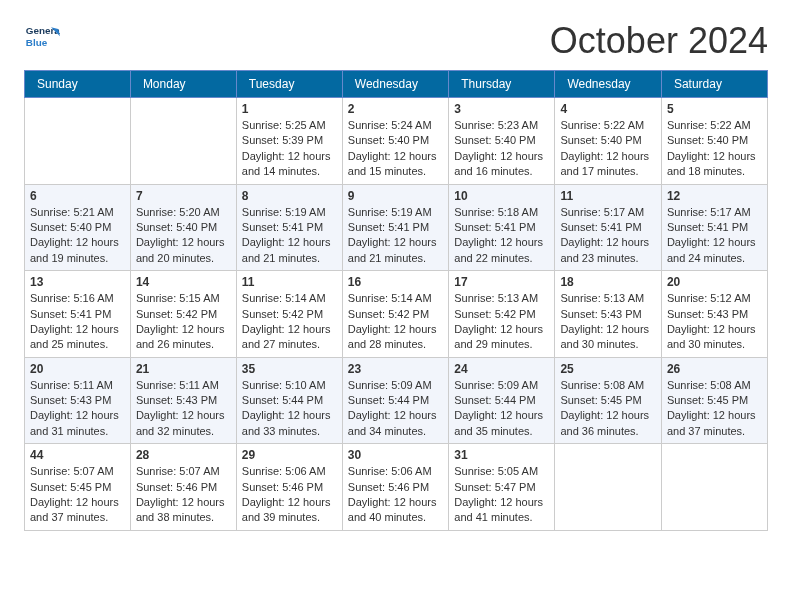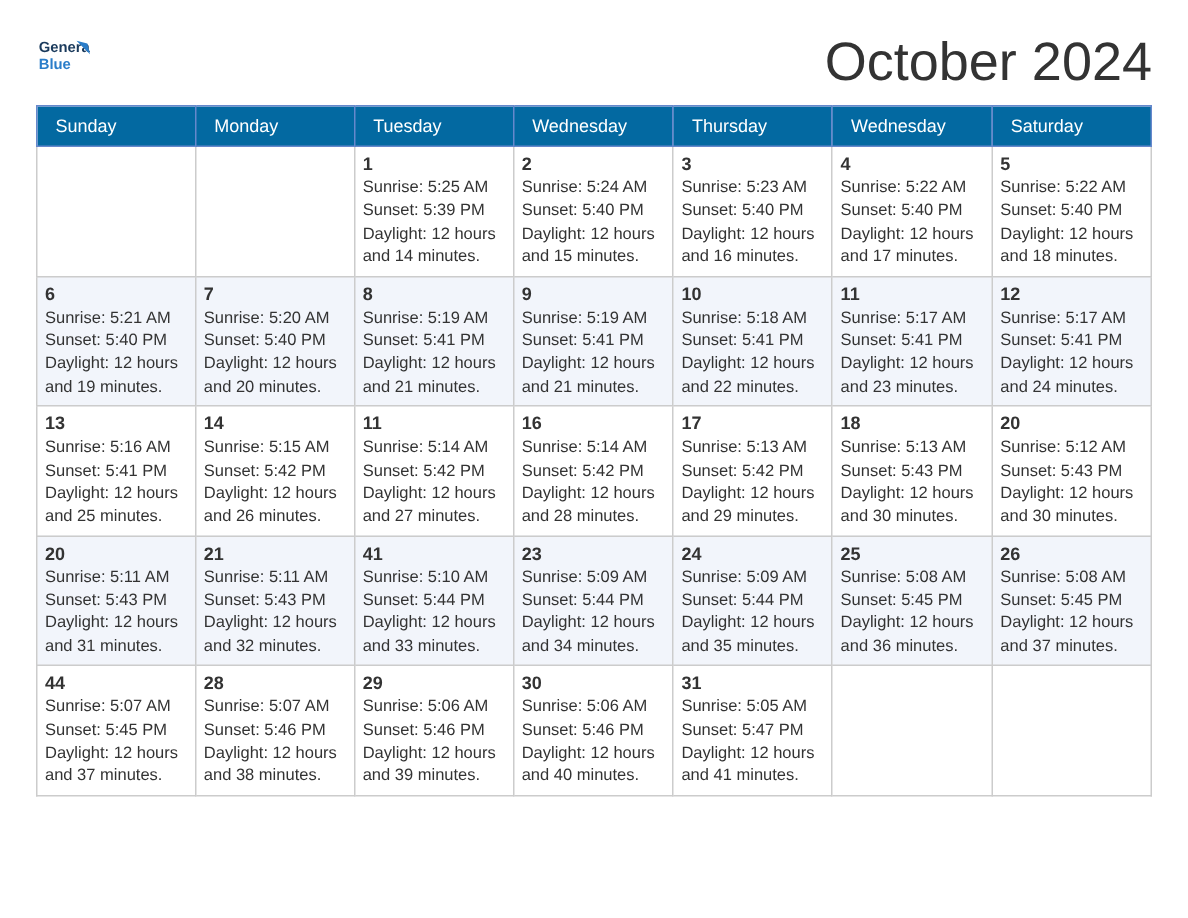--- a/index.html
+++ b/index.html
@@ -203,21 +203,21 @@
       <tr>
         <td>
           <span class="day-num">20</span>
           <div class="day-detail">Sunrise: 5:11 AM<br>Sunset: 5:43 PM<br>Daylight: 12 hours and 31 minutes.</div>
         </td>
         <td>
           <span class="day-num">21</span>
           <div class="day-detail">Sunrise: 5:11 AM<br>Sunset: 5:43 PM<br>Daylight: 12 hours and 32 minutes.</div>
         </td>
         <td>
-          <span class="day-num">41</span>
+          <span class="day-num">35</span>
           <div class="day-detail">Sunrise: 5:10 AM<br>Sunset: 5:44 PM<br>Daylight: 12 hours and 33 minutes.</div>
         </td>
         <td>
           <span class="day-num">23</span>
           <div class="day-detail">Sunrise: 5:09 AM<br>Sunset: 5:44 PM<br>Daylight: 12 hours and 34 minutes.</div>
         </td>
         <td>
           <span class="day-num">24</span>
           <div class="day-detail">Sunrise: 5:09 AM<br>Sunset: 5:44 PM<br>Daylight: 12 hours and 35 minutes.</div>
         </td>

